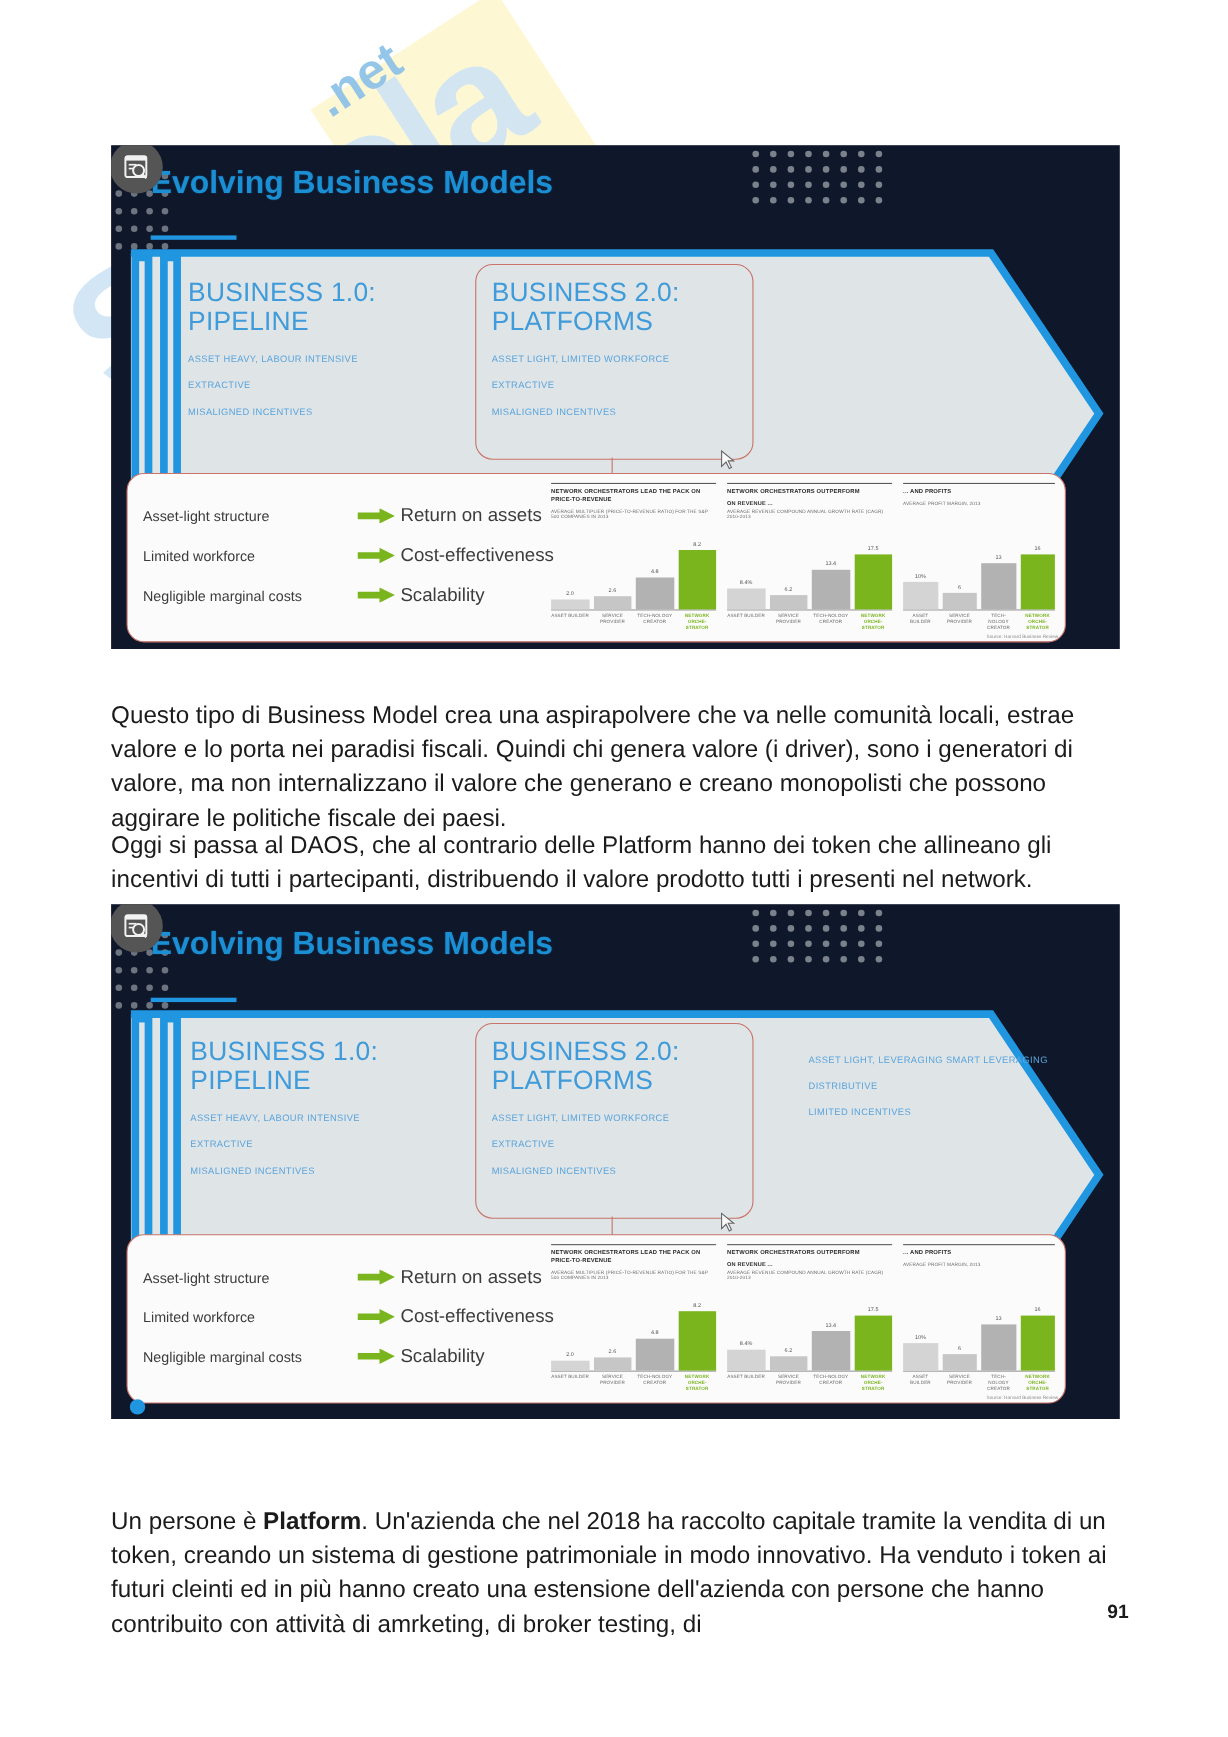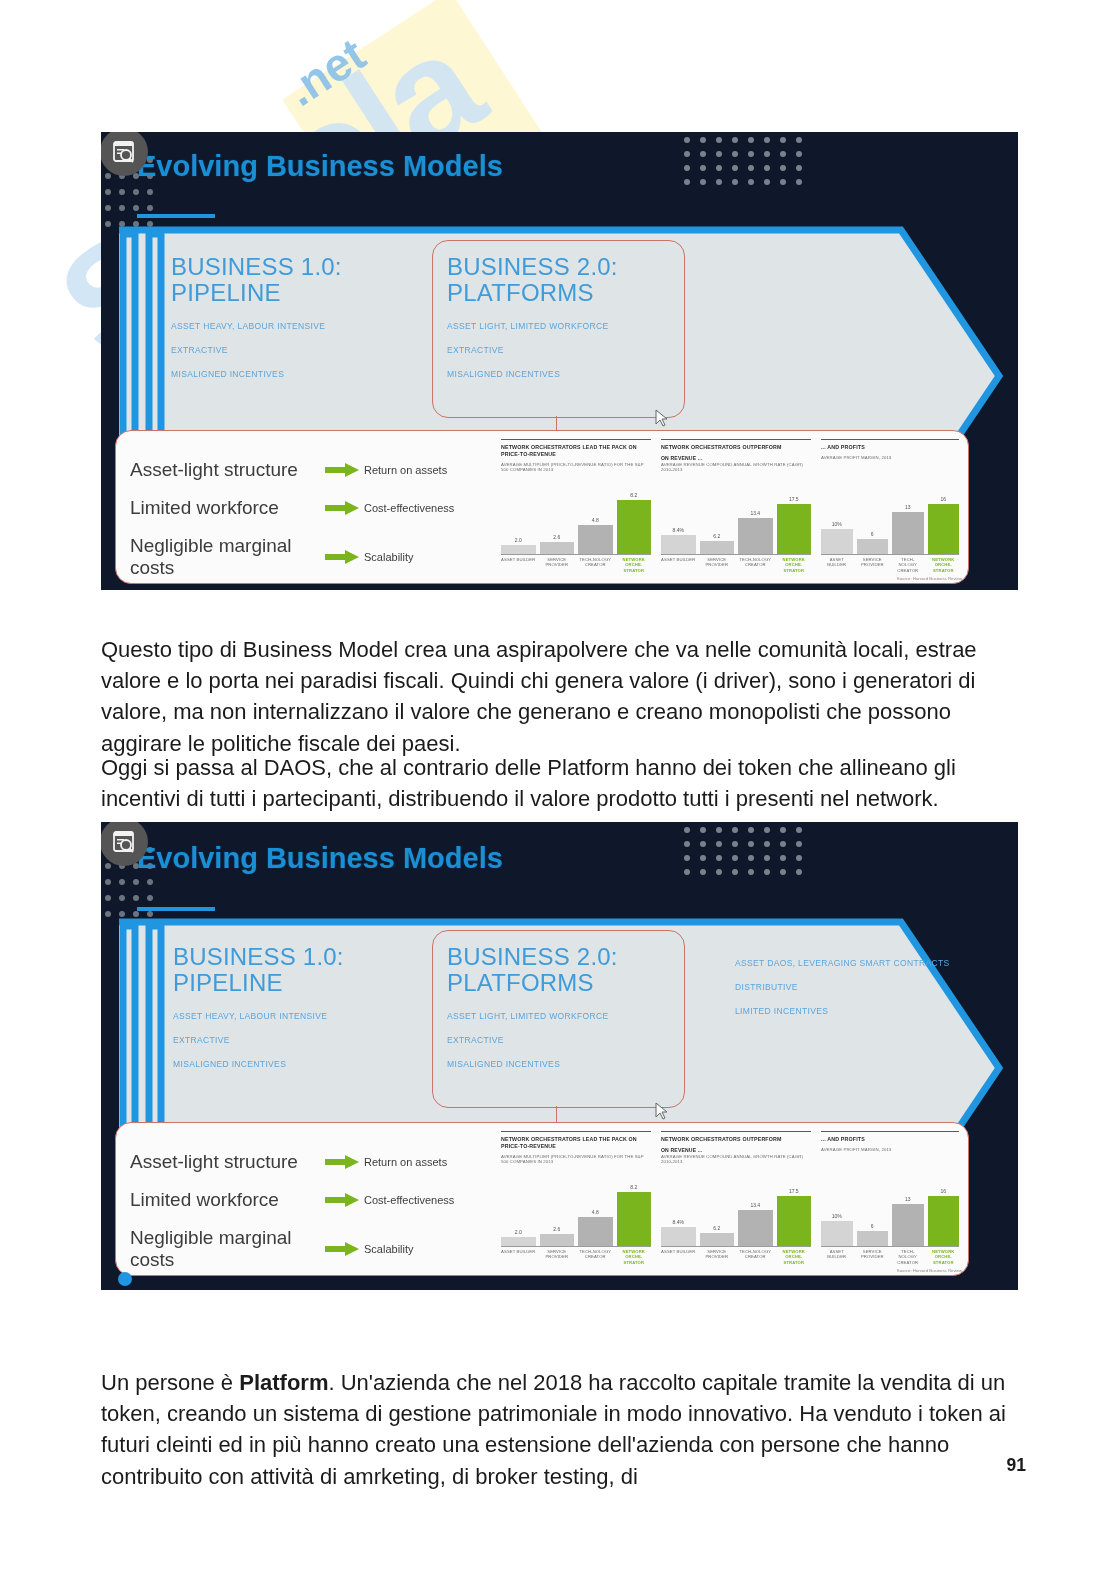--- a/index.html
+++ b/index.html
@@ -50,23 +50,23 @@
     white-space:nowrap;}
 
   .red-round{position:absolute;border:1.4px solid #c9736a;border-radius:16px;}
   .red-line{position:absolute;background:#c9736a;}
 
   
   .card{position:absolute;background:#fbfbfb;border:1.4px solid #c9736a;border-radius:16px;}
 
   .benefits{position:absolute;}
   .brow{display:flex;align-items:center;margin-bottom:16px;}
-  .bleft{font-size:19px;color:#3c3c3c;}
+  .bleft{font-size:13px;color:#3c3c3c;}
   .barrow{width:44px;display:flex;justify-content:center;}
-  .bright{font-size:11px;color:#3c3c3c;text-align:center;}
+  .bright{font-size:17px;color:#3c3c3c;text-align:center;}
 
   
   .chartbox{position:absolute;}
   .chartbox .cb-rule{height:1.4px;background:#5a5a5a;margin-bottom:4px;}
   .cb-h{font-size:5.3px;font-weight:bold;color:#2b2b2b;line-height:1.25;
         letter-spacing:.15px;text-transform:uppercase;}
   .cb-s{font-size:4.3px;color:#6b6b6b;line-height:1.3;margin-top:4px;letter-spacing:.1px;}
   .cb-s b{color:#2b2b2b;font-size:5.1px;letter-spacing:.15px;}
   .plot{position:absolute;left:0;right:0;bottom:22px;height:62px;
         display:flex;align-items:flex-end;gap:4px;
@@ -450,21 +450,21 @@
       <ul>
         <li>ASSET LIGHT, LIMITED WORKFORCE</li>
         <li>EXTRACTIVE</li>
         <li>MISALIGNED INCENTIVES</li>
       </ul>
     </div>
     <div class="red-line" style="left:455px;top:284px;width:1.4px;height:22px;"></div>
 
     <div class="col" style="left:634px;top:122px;width:270px;">
       <ul>
-        <li>ASSET DAOS, LEVERAGING SMART CONTRACTS</li>
+        <li>ASSET LIGHT, LEVERAGING SMART LEVERAGING</li>
         <li>DISTRIBUTIVE</li>
         <li>LIMITED INCENTIVES</li>
       </ul>
     </div>
 
     <div class="card" style="left:14px;top:300px;width:852px;height:152px;">
       <div class="benefits" style="left:14px;top:28px;width:440px;">
         <div class="brow">
           <div class="bleft" style="width:190px">Asset-light structure</div>
           <div class="barrow">

